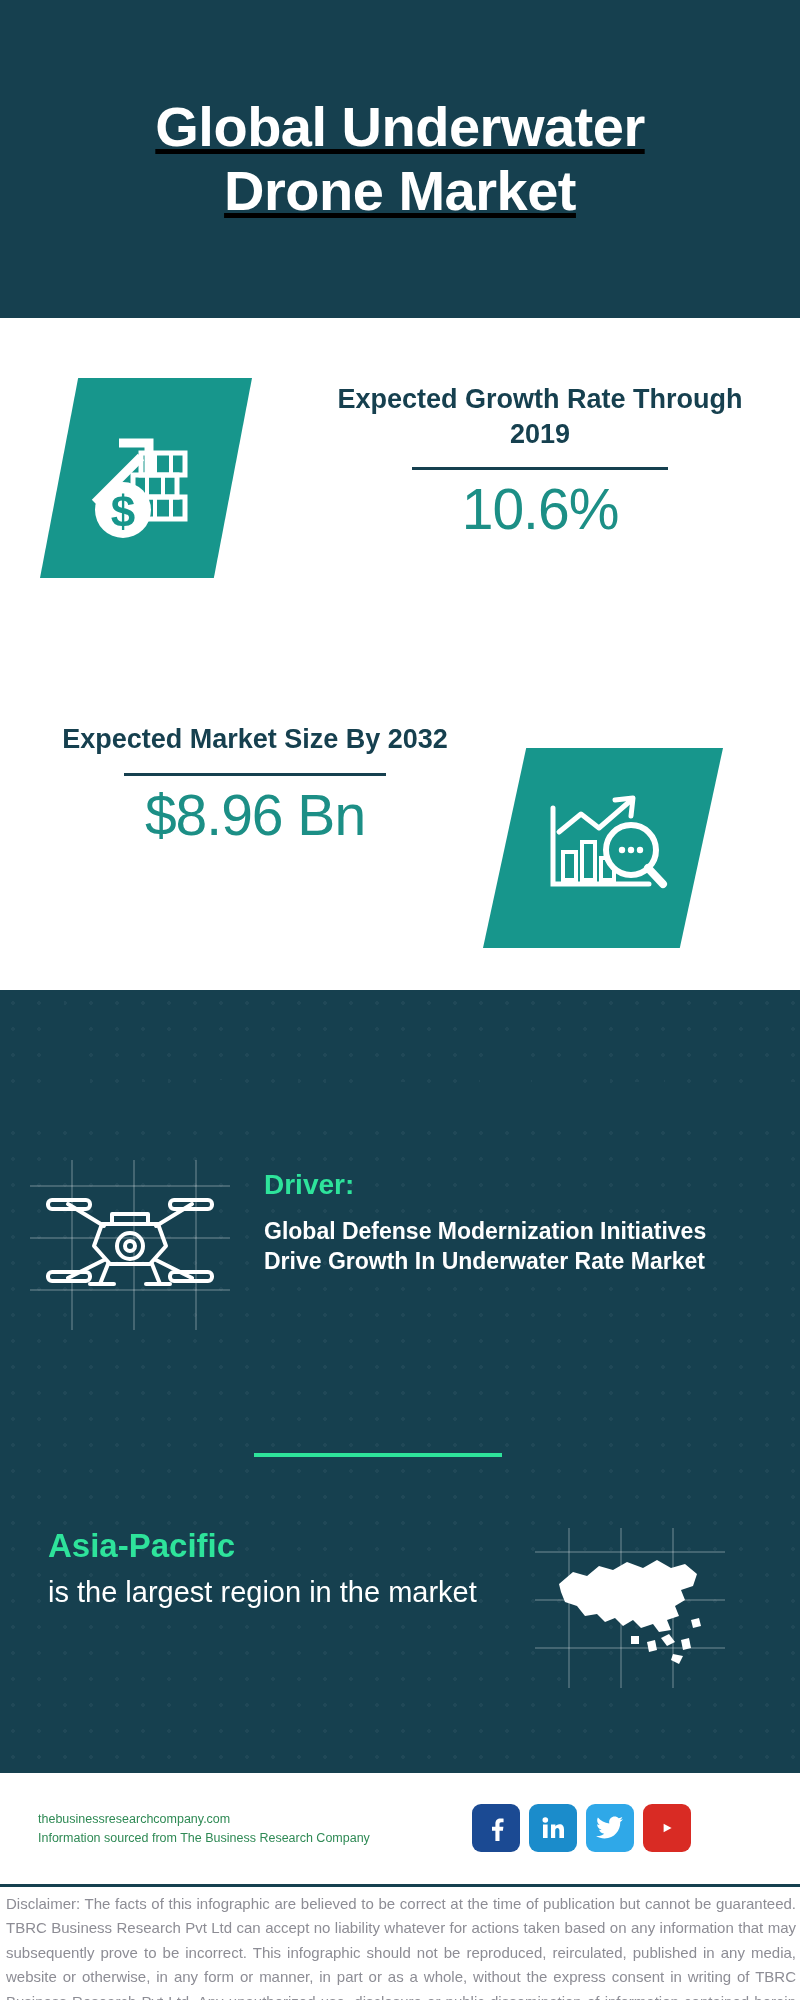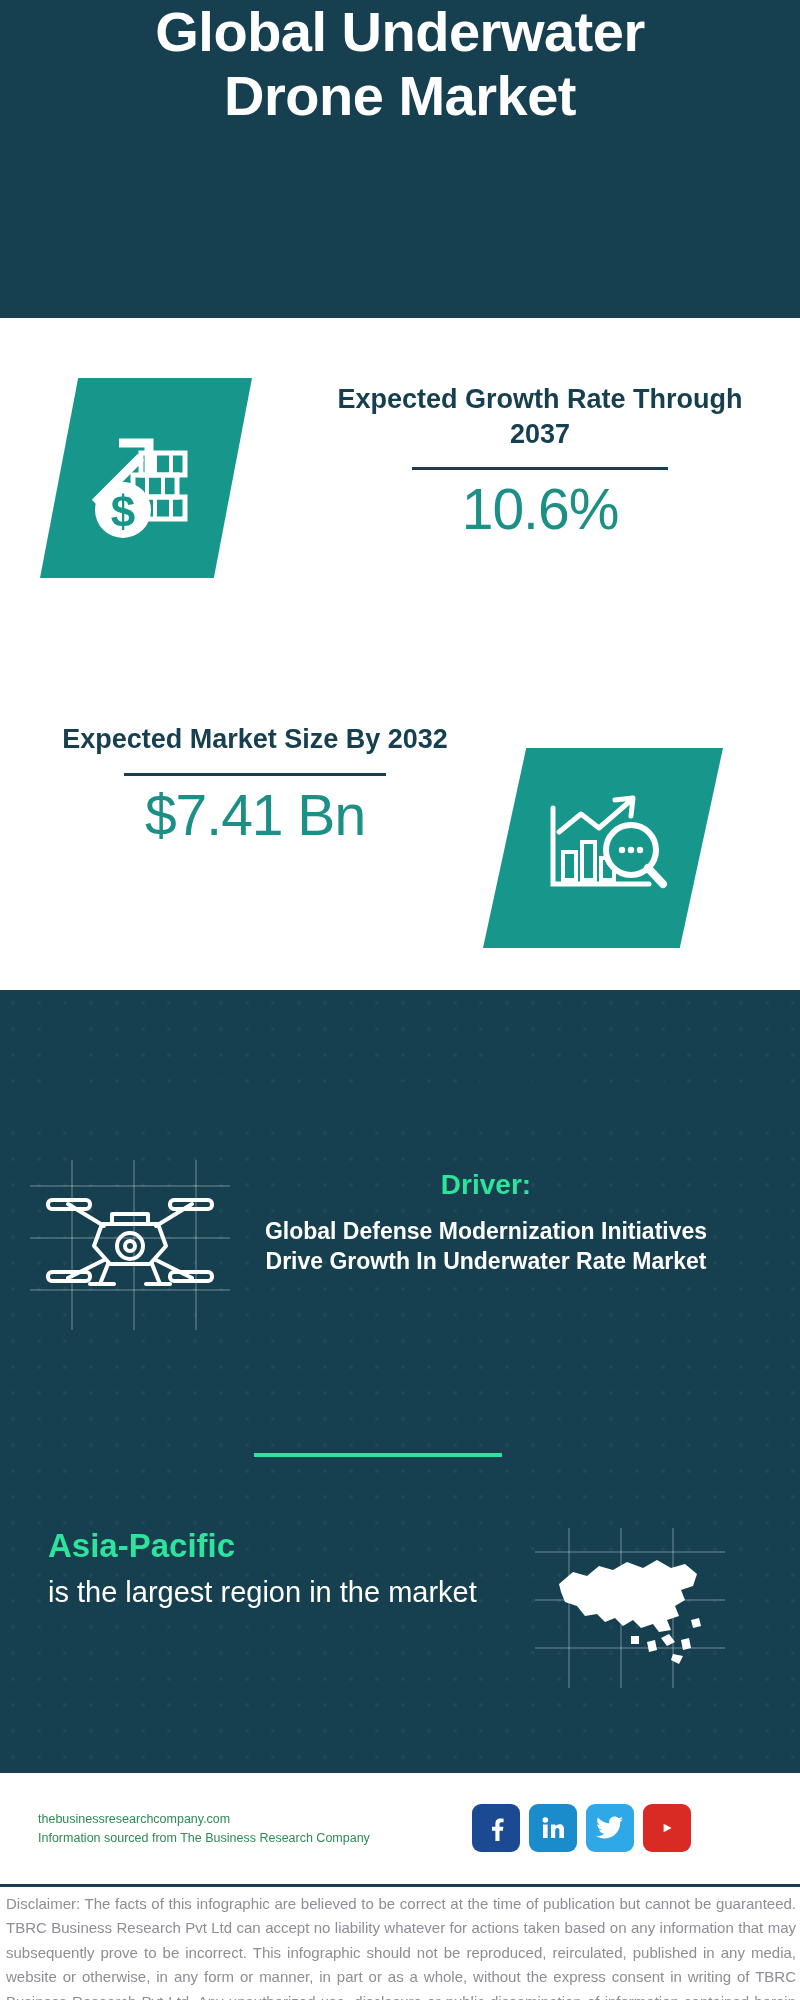--- a/index.html
+++ b/index.html
@@ -9,21 +9,21 @@
     background:#ffffff;
     position:relative;
     overflow:hidden;
   }
   .page { width:800px; height:2000px; position:relative; background:#ffffff; }
 
   
   .header {
     position:absolute; left:0; top:0; width:800px; height:318px;
     background:#16404f;
-    display:flex; align-items:flex-start; justify-content:center;
+    display:flex; align-items:center; justify-content:center;text-decoration:underline;
   }
   .header-title {
     color:#ffffff;
     font-size:56px;
     font-weight:bold;
     line-height:1.14;
     text-align:center;
     letter-spacing:-0.5px;
     padding:0 40px;
     max-width:700px;
@@ -82,21 +82,21 @@
 
   .dot-grid {
     position:absolute; left:0; top:0; width:800px; height:783px;
     background-image: radial-gradient(circle, rgba(255,255,255,0.045) 1.6px, transparent 1.7px);
     background-size: 26px 26px;
     pointer-events:none;
   }
 
   
   .driver-wrap {
-    position:absolute; left:246px; top:1168px; width:480px; text-align:center;
+    position:absolute; left:264px; top:1168px; width:480px; 
   }
   .driver-heading {
     color:#2ee39b; font-size:28px; font-weight:bold; line-height:1.2;
     margin-bottom:14px;
   }
   .driver-body {
     color:#ffffff; font-size:23px; font-weight:bold; line-height:1.33;
   }
 
   .divider-line {
@@ -180,29 +180,29 @@
       <rect x="60" y="80" width="44" height="22" fill="none" stroke="#ffffff" stroke-width="5"></rect>
       <line x1="74" y1="80" x2="74" y2="102" stroke="#ffffff" stroke-width="4"></line>
       <line x1="90" y1="80" x2="90" y2="102" stroke="#ffffff" stroke-width="4"></line>
 
       <circle cx="42" cy="93" r="28" fill="#ffffff"></circle>
       <text x="42" y="110" font-family="'Liberation Sans',sans-serif" font-size="44" font-weight="bold" fill="#17968c" text-anchor="middle">$</text>
     </svg>
   </div>
 
   <div class="stat-text" id="growth-block">
-    <div class="stat-label">Expected Growth Rate Through 2037</div>
+    <div class="stat-label">Expected Growth Rate Through 2019</div>
     <div class="stat-rule"></div>
     <div class="stat-value">10.6%</div>
   </div>
 
   <div class="stat-text" id="size-block">
     <div class="stat-label">Expected Market Size By 2032</div>
     <div class="stat-rule"></div>
-    <div class="stat-value">$7.41  Bn</div>
+    <div class="stat-value">$8.96  Bn</div>
   </div>
 
   <div class="para-badge right">
     <svg width="132" height="120" viewBox="0 0 132 120">
 
       <path d="M22 44 L44 26 L62 40 L92 14" stroke="#ffffff" stroke-width="5" fill="none" stroke-linecap="round" stroke-linejoin="round"></path>
       <path d="M78 12 L96 10 L94 28" stroke="#ffffff" stroke-width="5" fill="none" stroke-linecap="round" stroke-linejoin="round"></path>
 
       <path d="M16 20 L16 96 L112 96" stroke="#ffffff" stroke-width="5" fill="none" stroke-linecap="round"></path>
 

